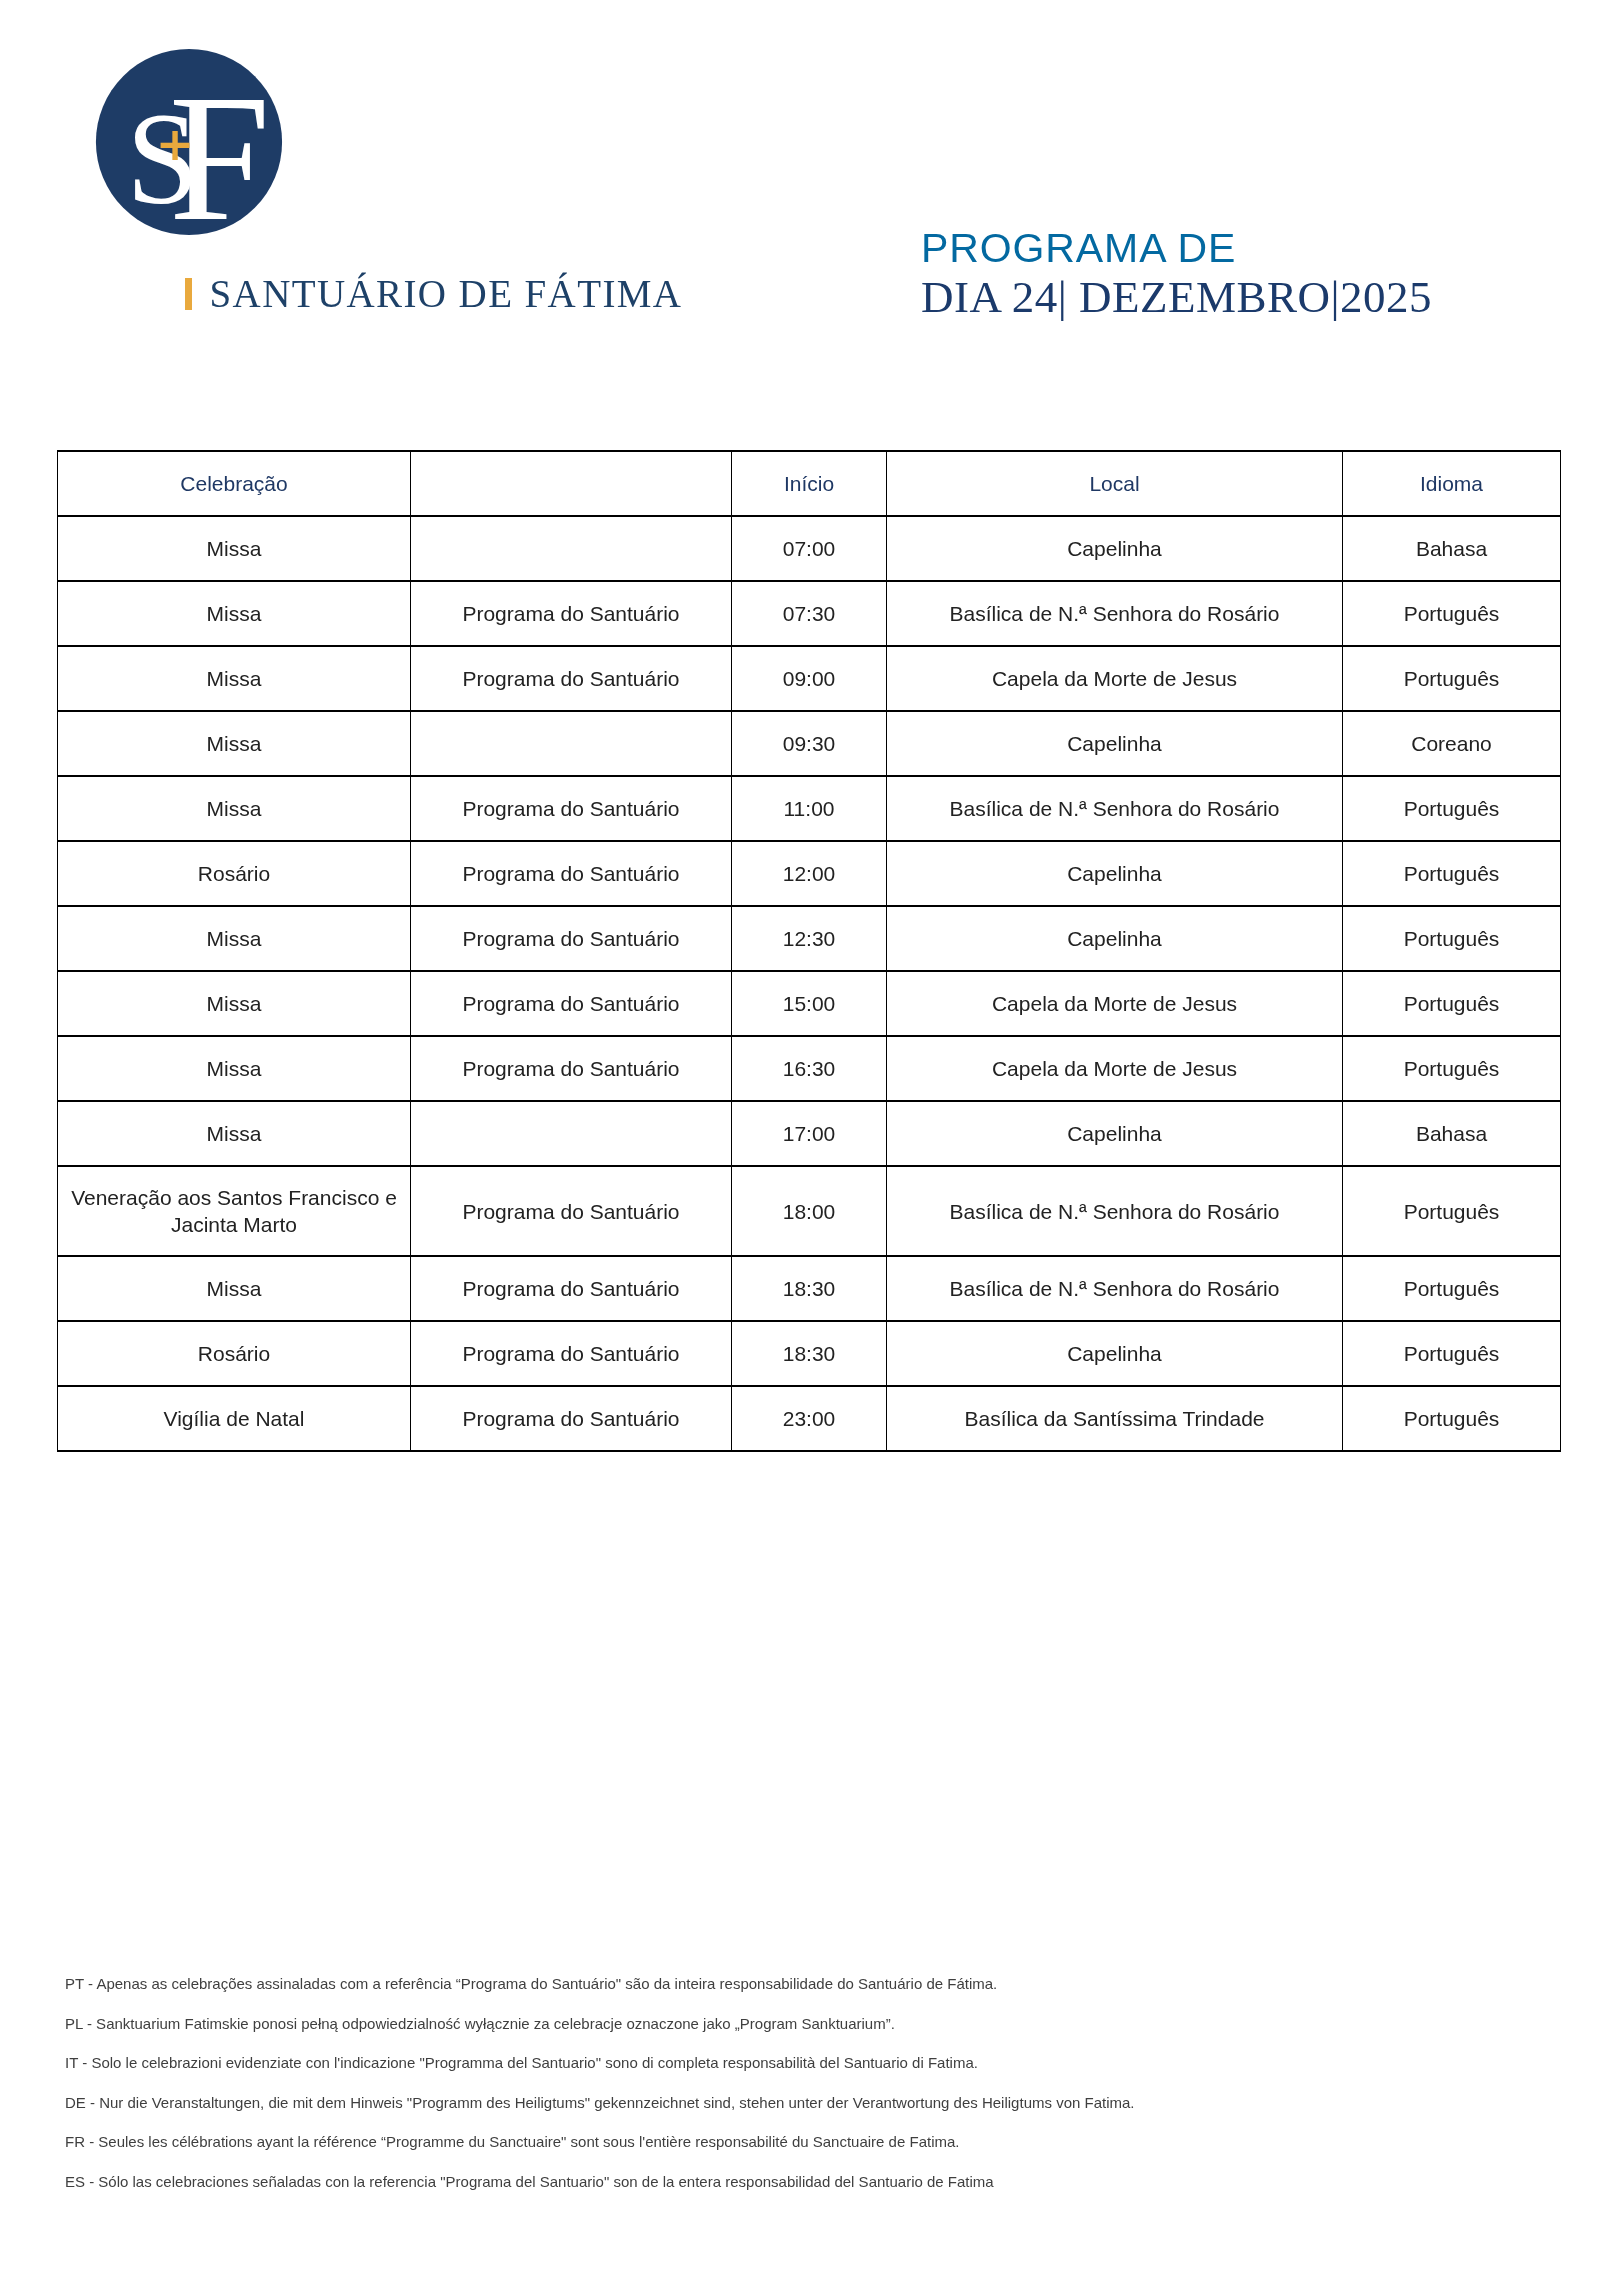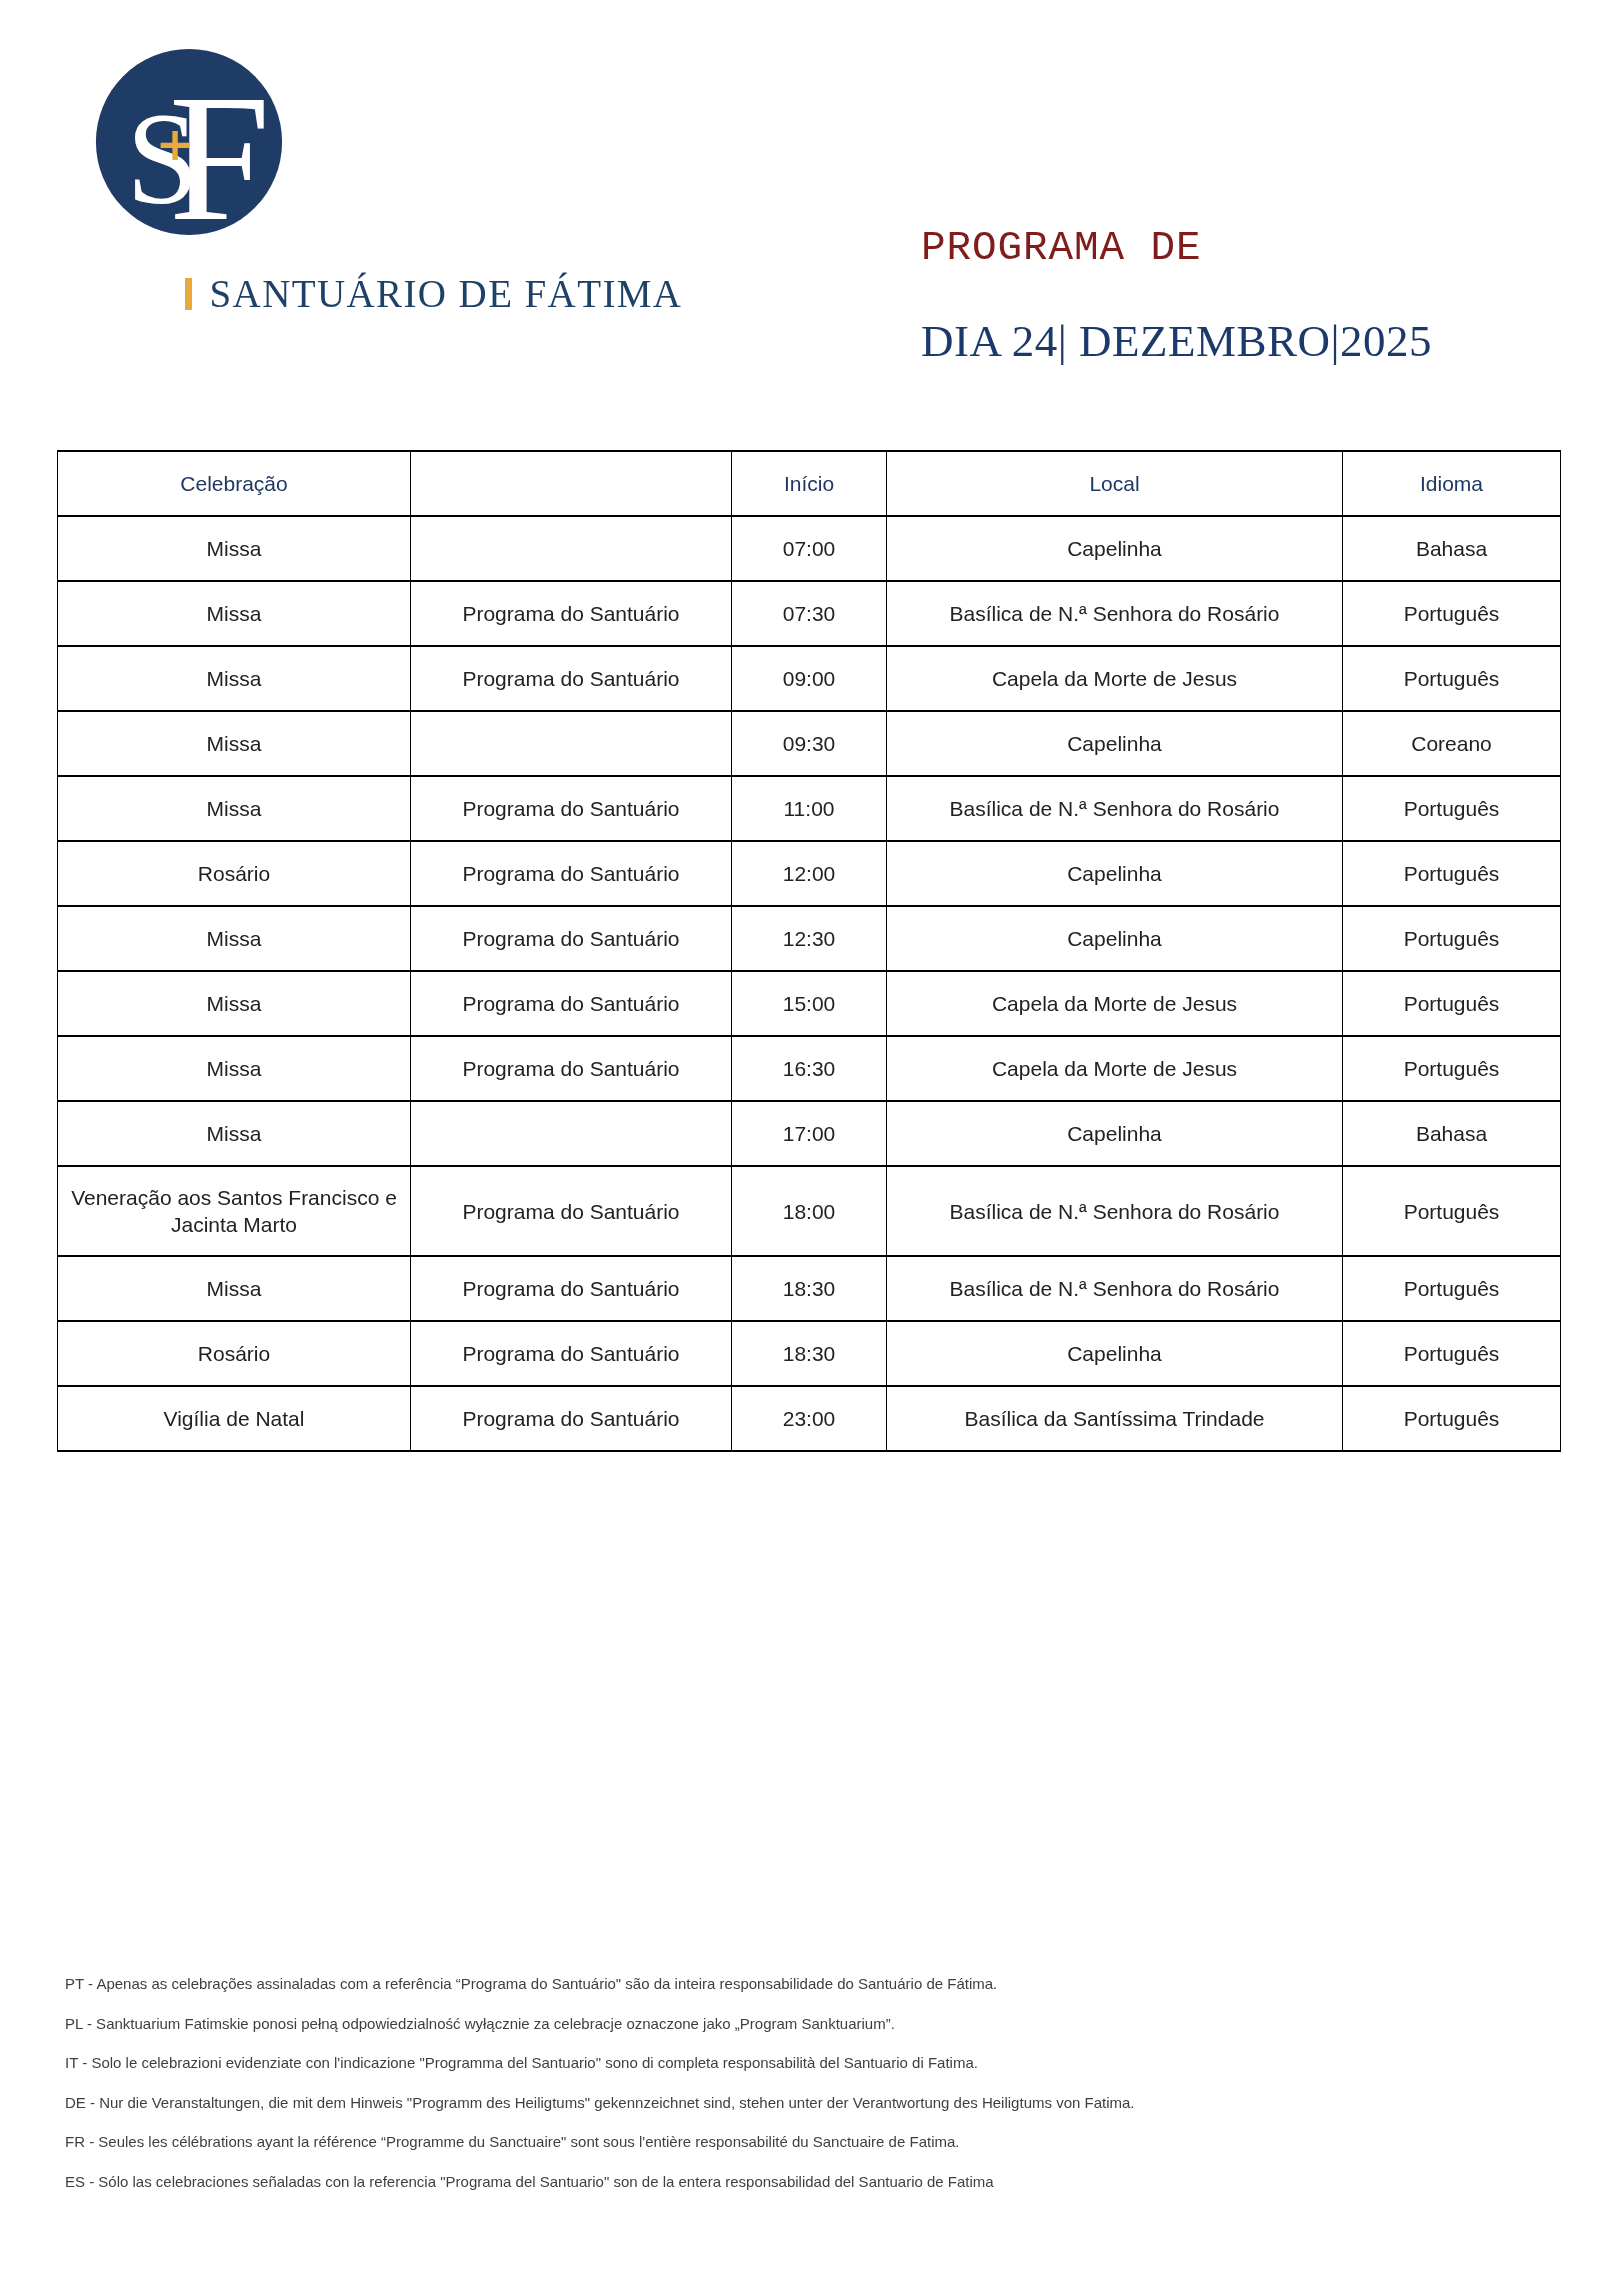--- a/index.html
+++ b/index.html
@@ -55,33 +55,32 @@
     margin-left: 14.8px;
   }
 
   .program-block {
     position: absolute;
     left: 921px;
     top: 225px;
     white-space: nowrap;
   }
   .program-label {
-    font-family: Liberation Mono, monospace;
+    font-family: Liberation Sans, sans-serif;
     font-size: 41px;
     letter-spacing: 0.9px;
-    color: #7f1d1d;
+    color: #0369a1;
     line-height: 46px;
   }
   .program-date {
     font-family: "Liberation Serif", serif;
     font-size: 45px;
     letter-spacing: 0.5px;
     color: #1B3A6B;
     line-height: 52px;
-    margin-top: 44px;
   }
 
   
   table.schedule {
     position: absolute;
     left: 57px;
     top: 450px;
     width: 1503px;
     border-collapse: collapse;
     table-layout: fixed;

